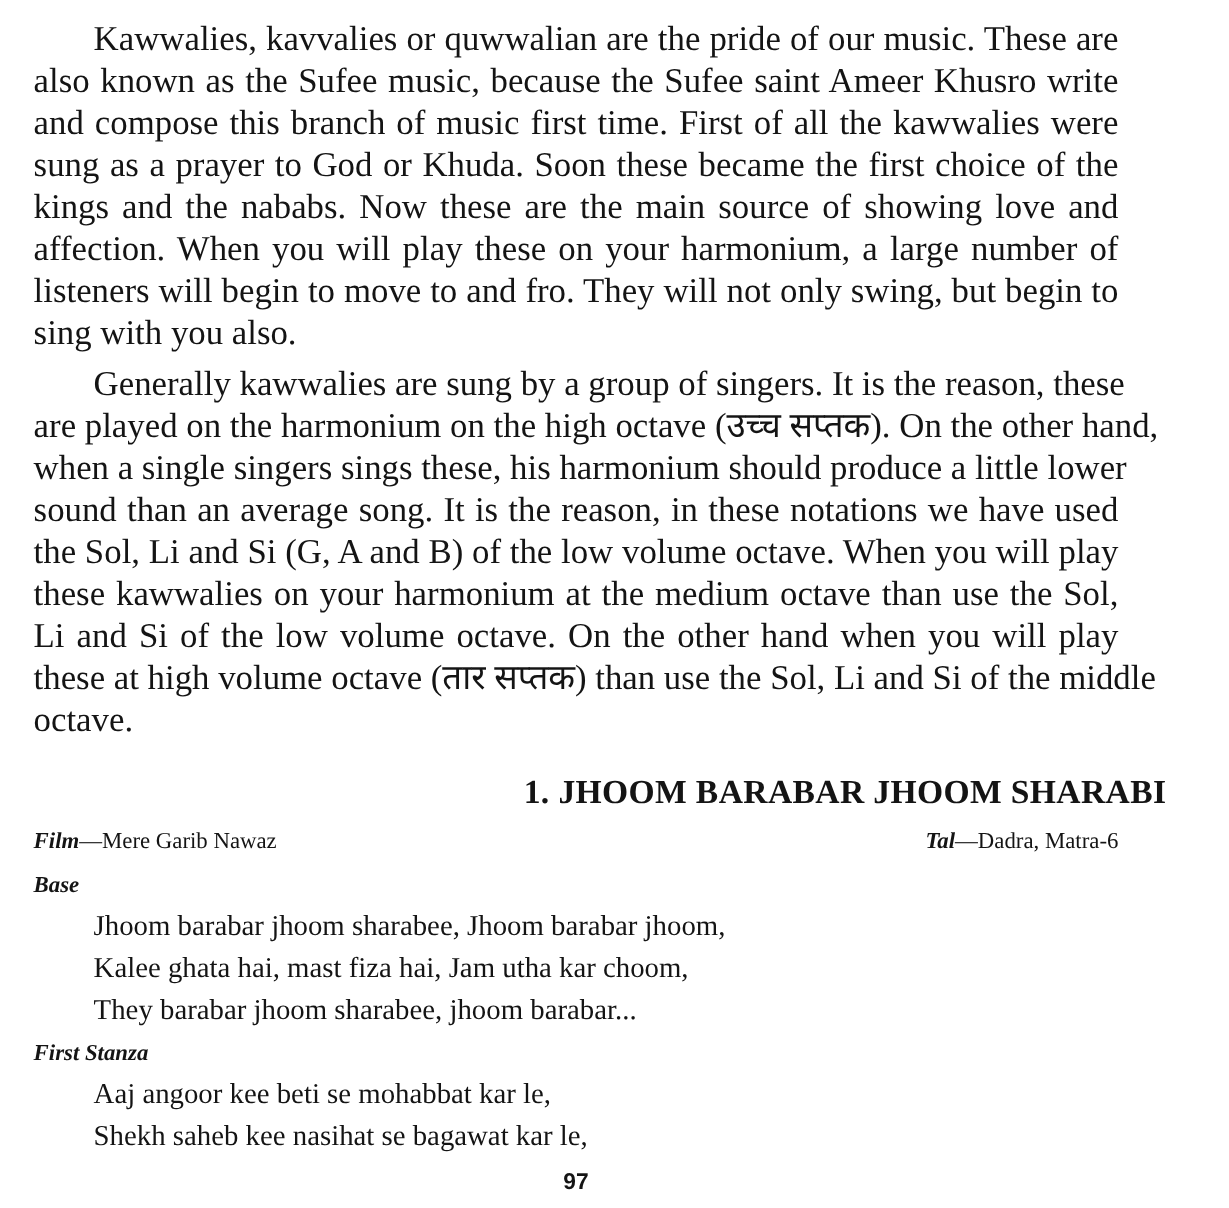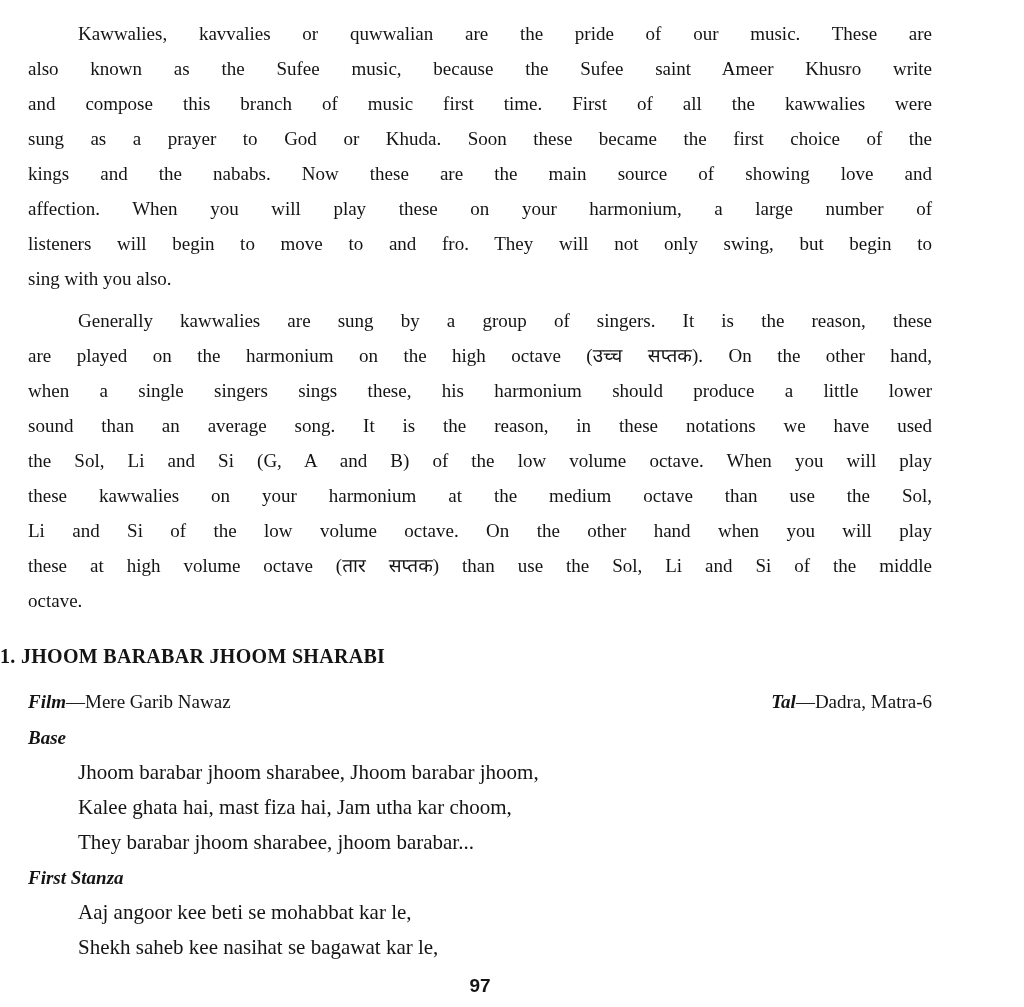--- a/index.html
+++ b/index.html
@@ -1,27 +1,27 @@
 <!DOCTYPE html>
 <html><head>
 <meta charset="utf-8">
 <style>
   html, body { margin: 0; padding: 0; background: #ffffff; }
   body { width: 1024px; height: 1007px; position: relative; overflow: hidden;
          font-family: "Liberation Serif", "DejaVu Serif", serif; color: #141414; }
-  .line { position: absolute; left: 28px; width: 904px; font-size: 19px; line-height: 35px;
+  .line { position: absolute; left: 28px; width: 904px; font-size: 29px; line-height: 35px;
           white-space: nowrap; text-align: justify; text-align-last: justify; }
   .line.last { text-align-last: left; }
   .indent { left: 78px; width: 854px; }
-  .title { position: absolute; left: 0; width: 960px; text-align: left; top: 645px;
-           font-family: "Liberation Serif", "DejaVu Serif", serif; font-weight: bold; font-size: 20px;
+  .title { position: absolute; left: 12px; width: 960px; text-align: right; top: 645px;
+           font-family: "Liberation Serif", "DejaVu Serif", serif; font-weight: bold; font-size: 28px;
            letter-spacing: 0.3px; }
   .meta { position: absolute; font-size: 19px; line-height: 35px; }
   .label { font-weight: bold; font-style: italic; }
-  .lyric { position: absolute; left: 78px; font-size: 21px; line-height: 35px; white-space: nowrap; text-align: right; }
+  .lyric { position: absolute; left: 78px; font-size: 24px; line-height: 35px; white-space: nowrap; text-align: right; }
   .pagenum { position: absolute; top: 975px; left: 0; width: 960px; text-align: center;
              font-family: "Liberation Sans", "DejaVu Sans", sans-serif; font-weight: bold; font-size: 19px; }
 </style>
 </head>
 <body>
 
 <div>
   <div class="line indent" style="top:16px">Kawwalies, kavvalies or quwwalian are the pride of our music. These are</div>
   <div class="line" style="top:51px">also known as the Sufee music, because the Sufee saint Ameer Khusro write</div>
   <div class="line" style="top:86px">and compose this branch of music first time. First of all the kawwalies were</div>

